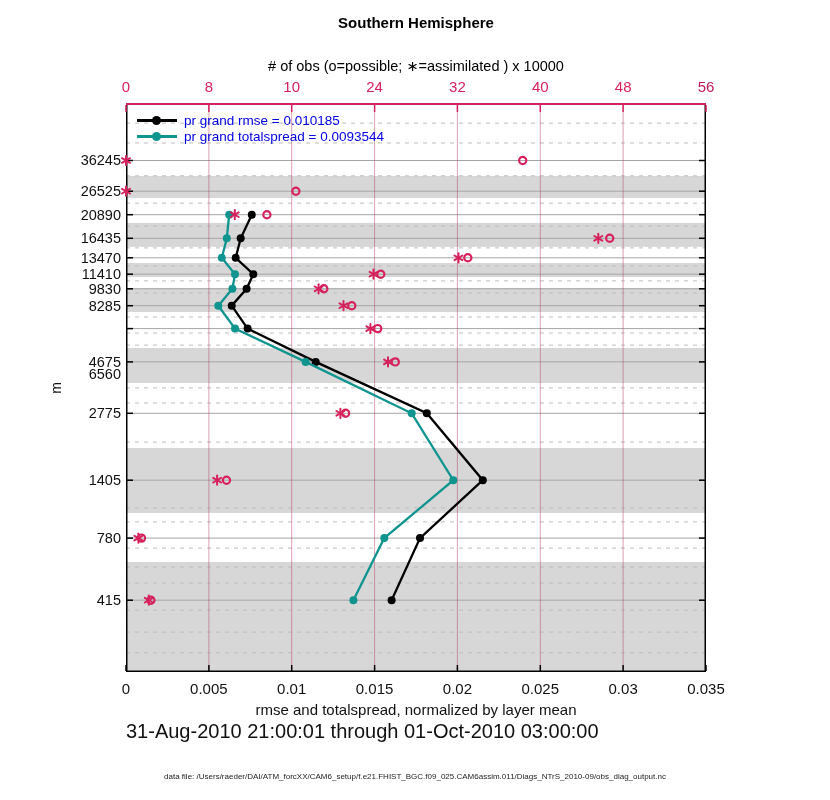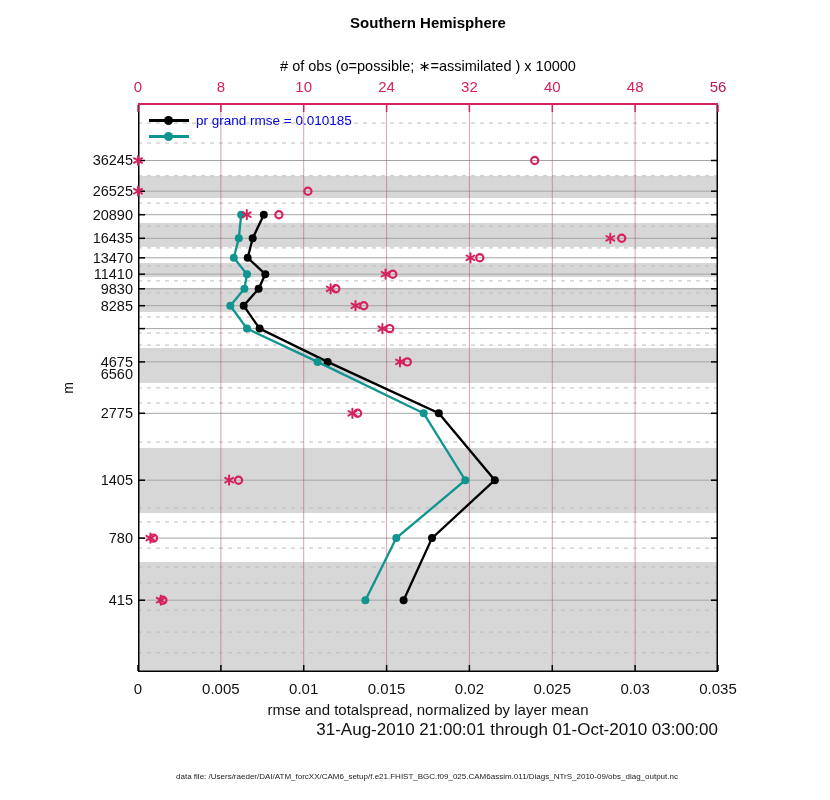--- a/index.html
+++ b/index.html
@@ -1,26 +1,26 @@
 <!DOCTYPE html>
 <html><head>
 <meta charset="utf-8">
 <style>
   html,body{margin:0;padding:0;background:#ffffff;}
   body{width:830px;height:800px;position:relative;overflow:hidden;
        font-family:"Liberation Sans","DejaVu Sans",sans-serif;}
-  .fig{position:absolute;left:12px;top:0;width:666px;height:800px;}
+  .fig{position:absolute;left:0;top:0;width:666px;height:800px;}
   .abs{position:absolute;}
   .title1,.title2{left:126px;width:580px;text-align:center;font-weight:bold;
        font-size:15px;color:#000;}
   .title1{top:14px;}
   .title2{top:33px;}
   .obs-label{left:126px;width:580px;text-align:center;font-size:14.5px;top:58px;}
   .xlab1{left:126px;width:580px;text-align:center;font-size:15px;top:701px;color:#111;}
-  .xlab2{left:126px;width:580px;text-align:right;font-size:17px;top:720px;color:#111;}
+  .xlab2{left:126px;width:580px;text-align:left;font-size:20px;top:720px;color:#111;}
   .ylab{left:50px;top:380px;font-size:14px;color:#111;transform:rotate(-90deg);
         transform-origin:center;}
   .footer{left:40px;width:750px;text-align:center;top:772px;font-size:8px;color:#222;}
   .tick-label-top{position:absolute;width:50px;margin-left:-25px;text-align:center;
         font-size:15px;top:78px;}
   .tick-label-bottom{position:absolute;width:60px;margin-left:-30px;text-align:center;
         font-size:15px;top:680px;color:#111;}
   .tick-label-left{position:absolute;width:80px;text-align:right;font-size:14.5px;
         color:#111;margin-top:-8px;}
   .legend{left:137px;top:112px;text-align:center;}
@@ -268,20 +268,21 @@
         <span class="legend-line" id="legLine0" style="background: rgb(0, 0, 0);"></span>
           <span class="legend-dot" id="legDot0" style="background: rgb(0, 0, 0);"></span>
       </span>
       <span class="legend-text">pr grand rmse = 0.010185</span>
     </div>
     <div class="legend-row">
       <span class="legend-swatch">
         <span class="legend-line" id="legLine1" style="background: rgb(15, 148, 143);"></span>
           <span class="legend-dot" id="legDot1" style="background: rgb(15, 148, 143);"></span>
       </span>
+      <span class="legend-text">pr grand totalspread = 0.0093544</span>
     </div>
   </div>
 
   <div class="abs xlab1">rmse and totalspread, normalized by layer mean</div>
   <div class="abs xlab2">31-Aug-2010 21:00:01 through 01-Oct-2010 03:00:00</div>
   <div class="abs footer">data file: /Users/raeder/DAI/ATM_forcXX/CAM6_setup/f.e21.FHIST_BGC.f09_025.CAM6assim.011/Diags_NTrS_2010-09/obs_diag_output.nc</div>
 
 </div>
 
 </body></html>

